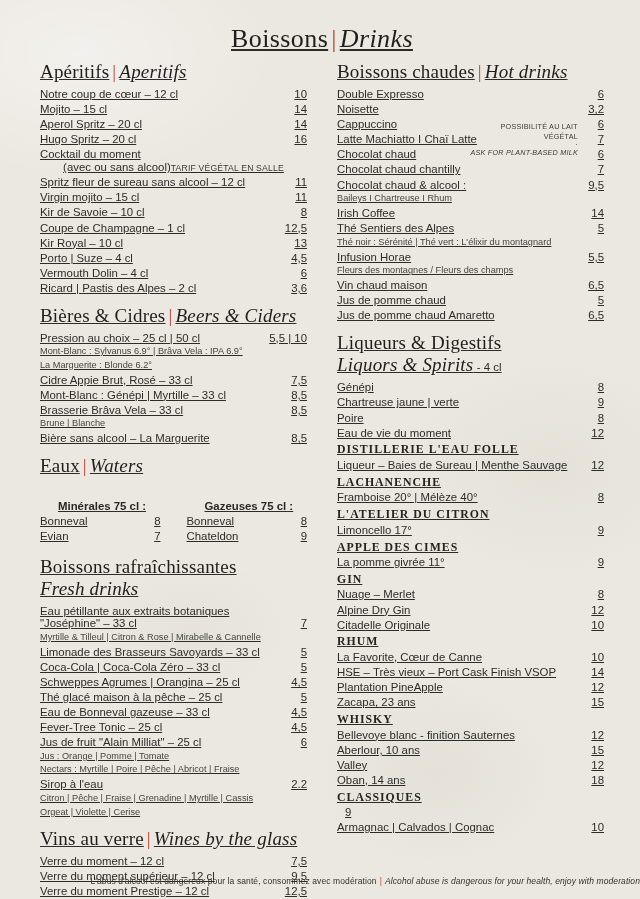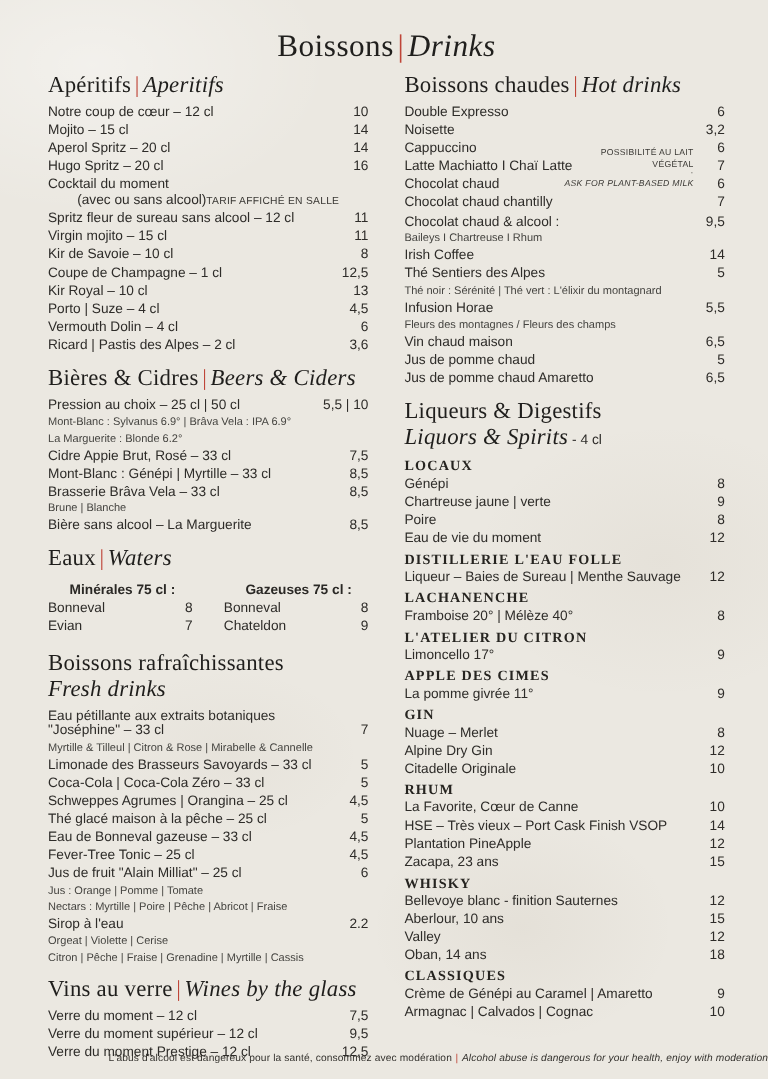--- a/index.html
+++ b/index.html
@@ -10,20 +10,21 @@
   }
   .page{
     position:relative;width:640px;height:899px;box-sizing:border-box;
     padding:24px 36px 0 40px;
     background:
       radial-gradient(ellipse 320px 200px at 12% 6%, rgba(255,255,255,.38), transparent 62%),
       radial-gradient(ellipse 260px 190px at 86% 52%, rgba(125,104,74,.05), transparent 60%),
       radial-gradient(ellipse 210px 160px at 68% 86%, rgba(125,104,74,.06), transparent 60%),
       radial-gradient(ellipse 180px 120px at 30% 70%, rgba(125,104,74,.04), transparent 60%),
       #ebe8e1;
+    text-decoration: underline;
   }
   .title{
     font-family:"Liberation Serif",serif;font-weight:400;
     font-size:26px;line-height:1.12;text-align:center;
     margin:0 0 8px;color:#201f1d;letter-spacing:.4px;
   }
   .en{font-style:italic;}
   .pipe{color:#bf4538;padding:0 3px;font-weight:400;}
   .cols{display:flex;gap:30px;}
   .col{width:267px;min-width:0;}
@@ -38,21 +39,21 @@
   .l2{display:flex;justify-content:center;align-items:baseline;}
   .iname{font-size:11.4px;}
   .price{font-size:11.4px;margin-left:8px;white-space:nowrap;}
   .sub{font-size:9.2px;line-height:1.22;color:#454440;margin:-.5px 0 2.8px;}
   .rnote{font-size:8.6px;color:#3a3834;letter-spacing:.2px;white-space:nowrap;}
   .subhead{
     font-family:"Liberation Serif",serif;font-weight:700;font-size:11.8px;
     letter-spacing:1px;color:#262420;margin:3px 0 1.5px;
   }
   .waters{display:grid;grid-template-columns:1fr 1fr;column-gap:26px;}
-  .wg-h{font-size:11.4px;font-weight:700;margin:4px 0 3px;color:#2a2825;padding-left:18px;}
+  .wg-h{font-size:11.4px;font-weight:700;margin:18px 0 3px;color:#2a2825;padding-left:18px;}
   .milk-note{
     position:absolute;right:26px;top:61px;width:112px;text-align:right;
     font-size:7.2px;line-height:1.4;letter-spacing:.25px;color:#3c3a36;
   }
   .milk-note .dot{display:block;font-size:7px;line-height:.8;}
   .footer{
     position:absolute;left:0;right:0;bottom:13px;text-align:right;
     font-size:8.5px;color:#33312d;letter-spacing:.1px;
   }
 </style>
@@ -79,21 +80,21 @@
             <span class="price">14</span>
           </div>
           <div class="row">
             <div class="iname">Hugo Spritz – 20 cl</div>
             <span class="price">16</span>
           </div>
           <div class="rowcol">
             <div class="iname">Cocktail du moment</div>
             <div class="l2">
               <span class="iname">(avec ou sans alcool)</span>
-              <span class="rnote">TARIF AFFICHÉ EN SALLE</span>
+              <span class="rnote">TARIF VÉGÉTAL EN SALLE</span>
             </div>
           </div>
           <div class="row">
             <div class="iname">Spritz fleur de sureau sans alcool – 12 cl</div>
             <span class="price">11</span>
           </div>
           <div class="row">
             <div class="iname">Virgin mojito – 15 cl</div>
             <span class="price">11</span>
           </div>
@@ -212,22 +213,22 @@
           <div class="row">
             <div class="iname">Jus de fruit "Alain Milliat" – 25 cl</div>
             <span class="price">6</span>
           </div>
           <div class="sub">Jus : Orange | Pomme | Tomate</div>
           <div class="sub">Nectars : Myrtille | Poire | Pêche | Abricot | Fraise</div>
           <div class="row">
             <div class="iname">Sirop à l'eau</div>
             <span class="price">2.2</span>
           </div>
+          <div class="sub">Citron | Pêche | Fraise | Grenadine | Myrtille | Cassis</div>
           <div class="sub">Orgeat | Violette | Cerise</div>
-          <div class="sub">Citron | Pêche | Fraise | Grenadine | Myrtille | Cassis</div>
         </section>
         <section class="sec">
           <div class="sec-h"><span>Vins au verre</span><span class="pipe">|</span><span class="en">Wines by the glass</span></div>
           <div class="row">
             <div class="iname">Verre du moment  – 12 cl</div>
             <span class="price">7,5</span>
           </div>
           <div class="row">
             <div class="iname">Verre du moment supérieur – 12 cl</div>
             <span class="price">9,5</span>
@@ -300,21 +301,20 @@
             <div>POSSIBILITÉ AU LAIT VÉGÉTAL</div>
             <span class="dot">·</span>
             <div class="en">ASK FOR PLANT-BASED MILK</div>
           </div>
         </section>
         <section class="sec">
           <div class="sec-h">
             <div>Liqueurs &amp; Digestifs</div>
             <div><span class="en">Liquors &amp; Spirits</span><span class="suffix"> - 4 cl</span></div>
           </div>
-          <div class="subhead">LOCAUX</div>
           <div class="row">
             <div class="iname">Génépi</div>
             <span class="price">8</span>
           </div>
           <div class="row">
             <div class="iname">Chartreuse jaune | verte</div>
             <span class="price">9</span>
           </div>
           <div class="row">
             <div class="iname">Poire</div>
@@ -386,21 +386,20 @@
           <div class="row">
             <div class="iname">Valley</div>
             <span class="price">12</span>
           </div>
           <div class="row">
             <div class="iname">Oban, 14 ans</div>
             <span class="price">18</span>
           </div>
           <div class="subhead">CLASSIQUES</div>
           <div class="row">
-            <div class="iname">Crème de Génépi au Caramel | Amaretto</div>
             <span class="price">9</span>
           </div>
           <div class="row">
             <div class="iname">Armagnac | Calvados | Cognac</div>
             <span class="price">10</span>
           </div>
         </section>
       </div>
   </div>
 

